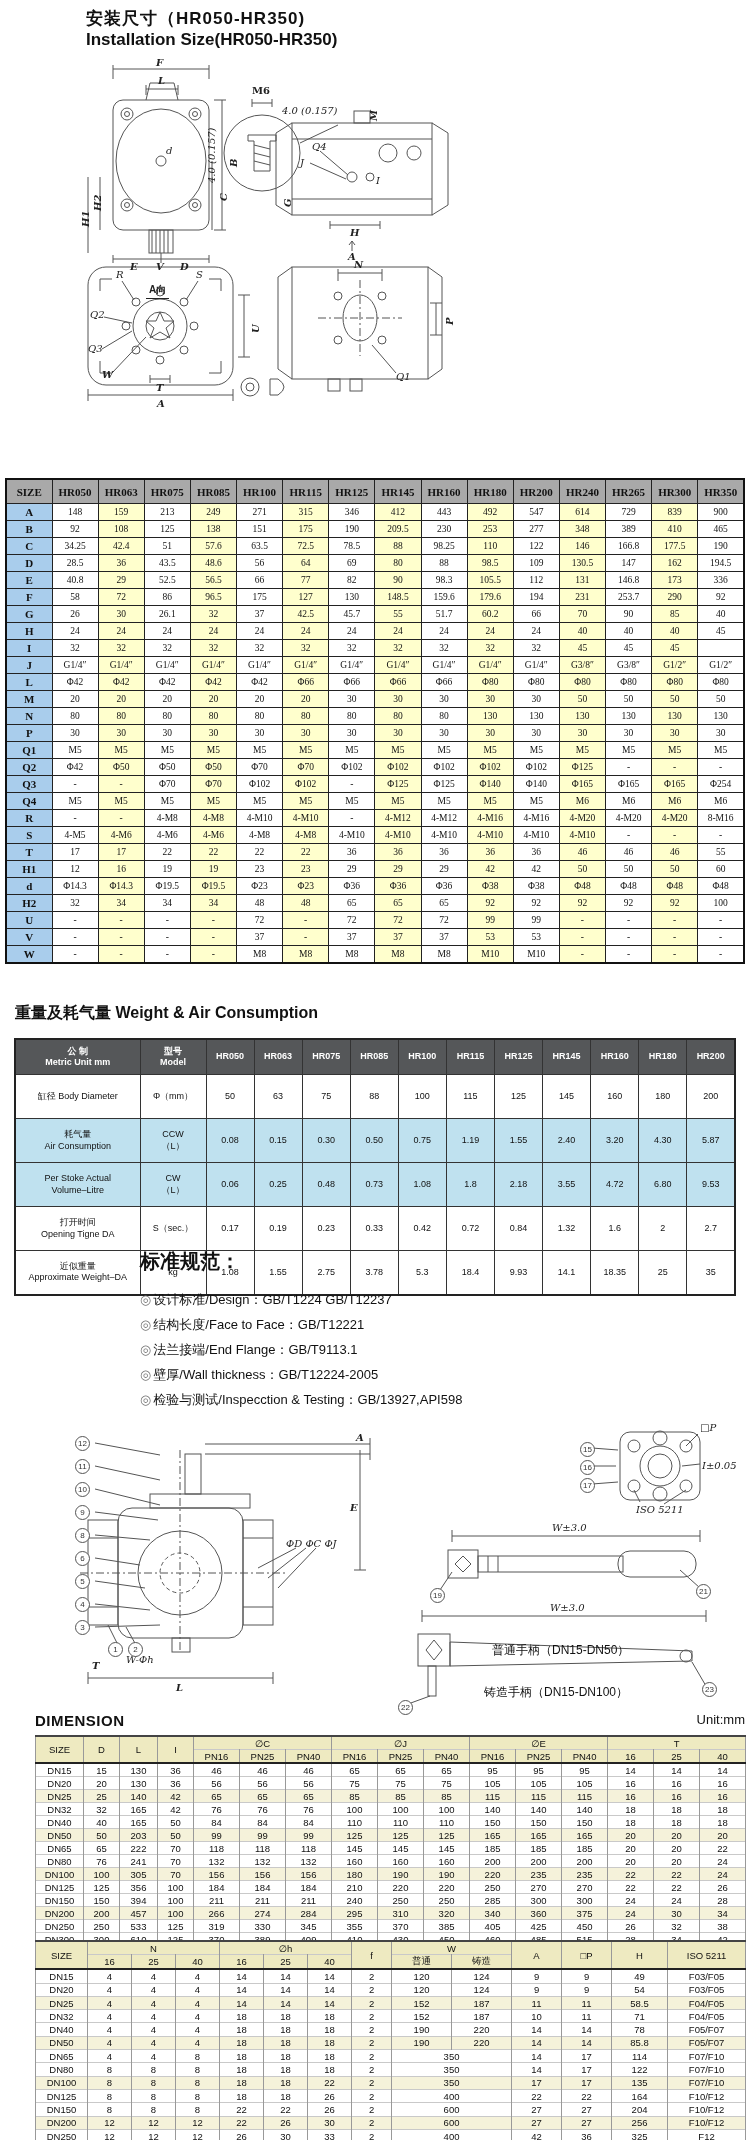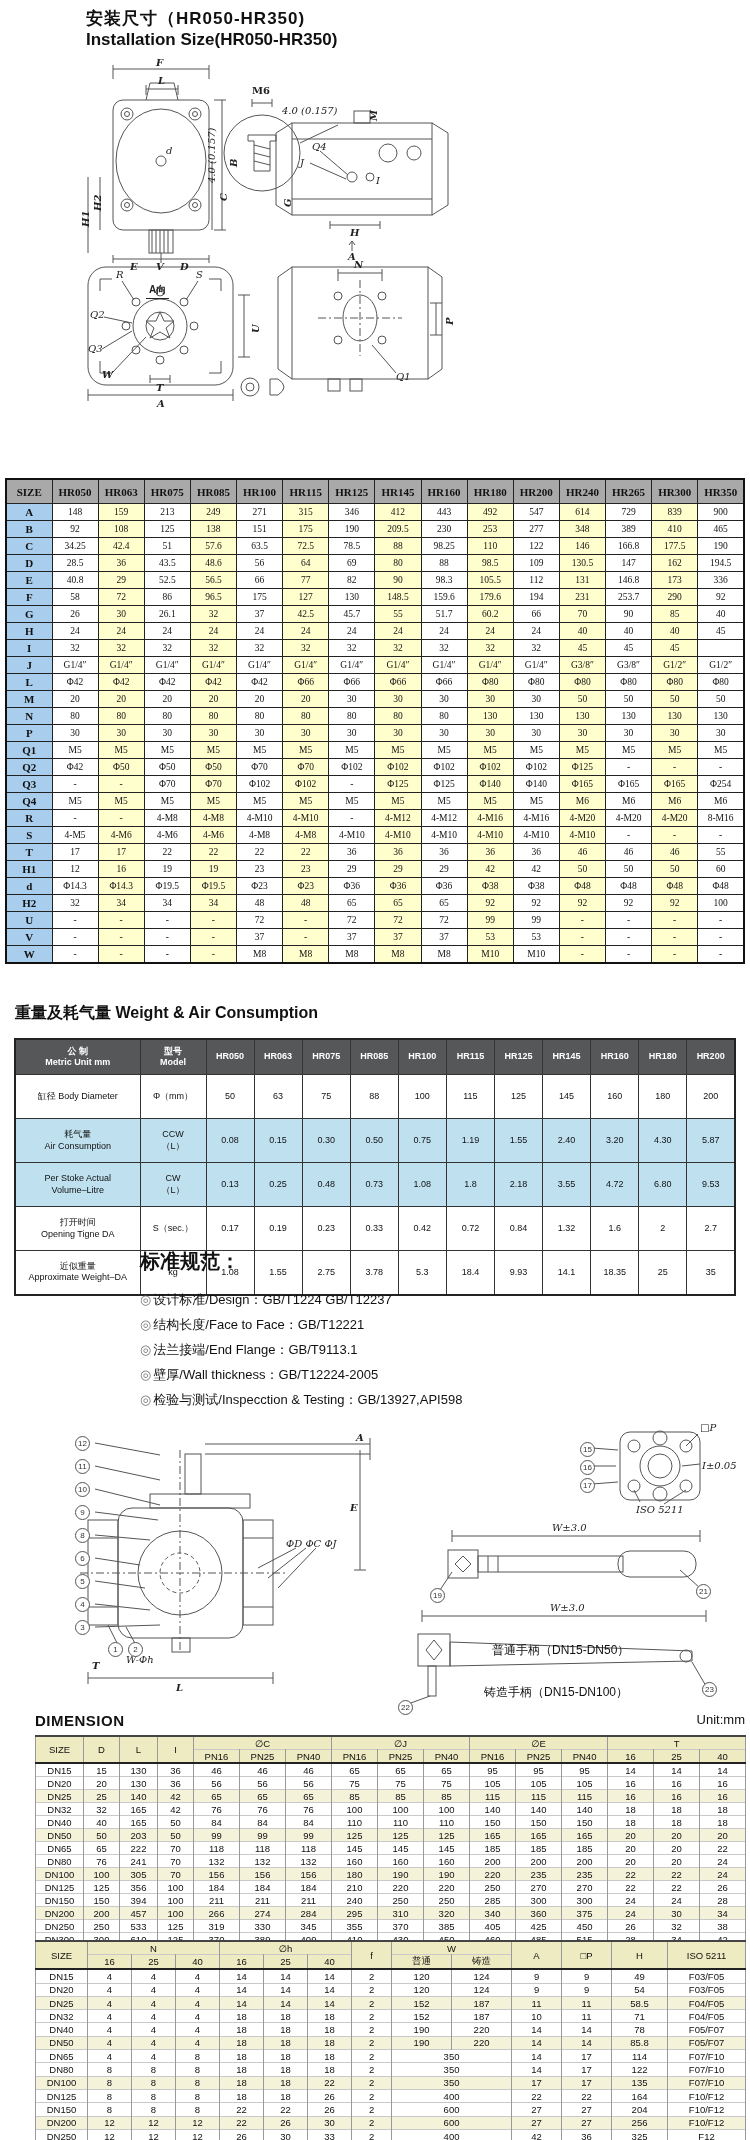--- a/index.html
+++ b/index.html
@@ -753,21 +753,21 @@
           <td>2.40</td>
           <td>3.20</td>
           <td>4.30</td>
           <td>5.87</td>
         </tr>
         <tr class="hl">
           <th>Per Stoke Actual
 Volume–Litre</th>
           <td>CW
 （L）</td>
-          <td>0.13</td>
+          <td>0.06</td>
           <td>0.25</td>
           <td>0.48</td>
           <td>0.73</td>
           <td>1.08</td>
           <td>1.8</td>
           <td>2.18</td>
           <td>3.55</td>
           <td>4.72</td>
           <td>6.80</td>
           <td>9.53</td>

